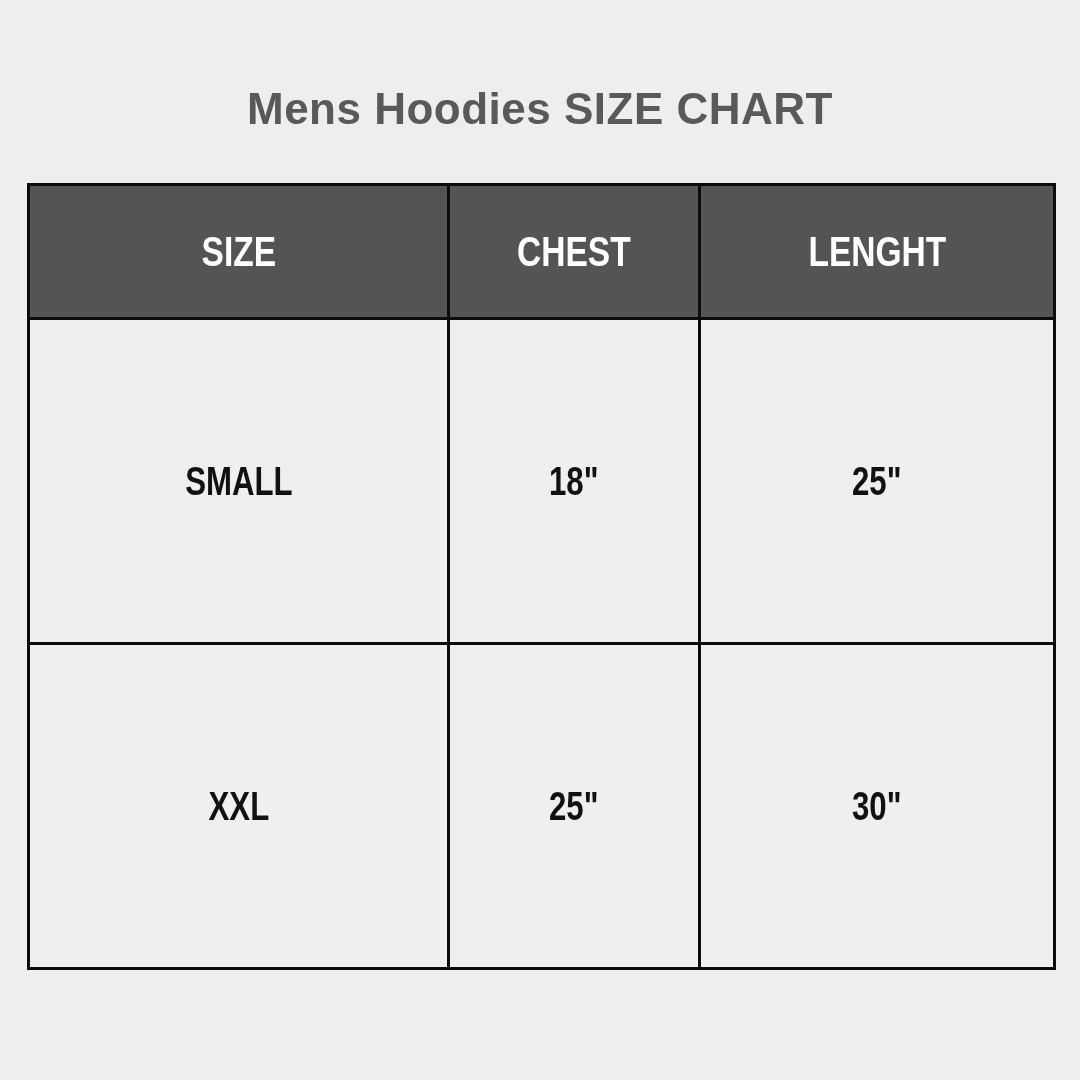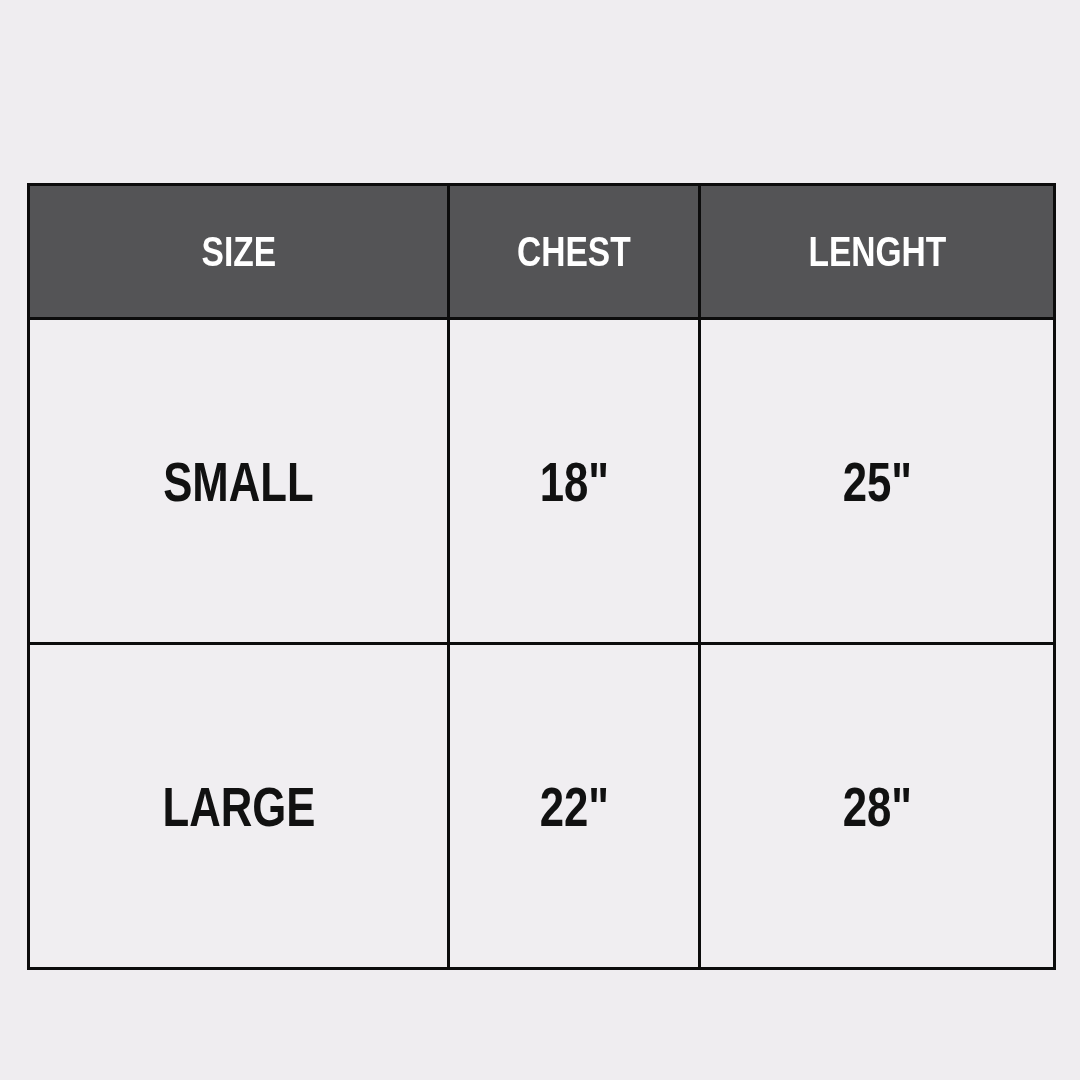--- a/index.html
+++ b/index.html
@@ -59,37 +59,38 @@
   table.size-chart th {
     background: #545456;
     color: #ffffff;
     font-size: 43px;
     font-weight: bold;
   }
 
   table.size-chart td {
     background: #f0eef1;
     color: #111111;
-    font-size: 56px;
+    font-size: 40px;
     font-weight: bold;
   }
 
   
   .cond {
     display: inline-block;
     transform: scaleX(0.78);
     transform-origin: center center;
     white-space: nowrap;
   }
 </style>
 </head>
 <body>
 
 <div class="canvas">
 
+  <div class="page-title">Mens Hoodies SIZE CHART</div>
 
   <table class="size-chart">
     <colgroup>
       <col class="c-size">
       <col class="c-chest">
       <col class="c-length">
     </colgroup>
     <thead>
       <tr>
         <th>
@@ -110,25 +111,25 @@
         </td>
         <td>
           <span class="cond">18"</span>
         </td>
         <td>
           <span class="cond">25"</span>
         </td>
       </tr>
       <tr>
         <td>
-          <span class="cond">LARGE</span>
+          <span class="cond">XXL</span>
         </td>
         <td>
-          <span class="cond">22"</span>
+          <span class="cond">25"</span>
         </td>
         <td>
-          <span class="cond">28"</span>
+          <span class="cond">30"</span>
         </td>
       </tr>
     </tbody>
   </table>
 
 </div>
 
 </body></html>

